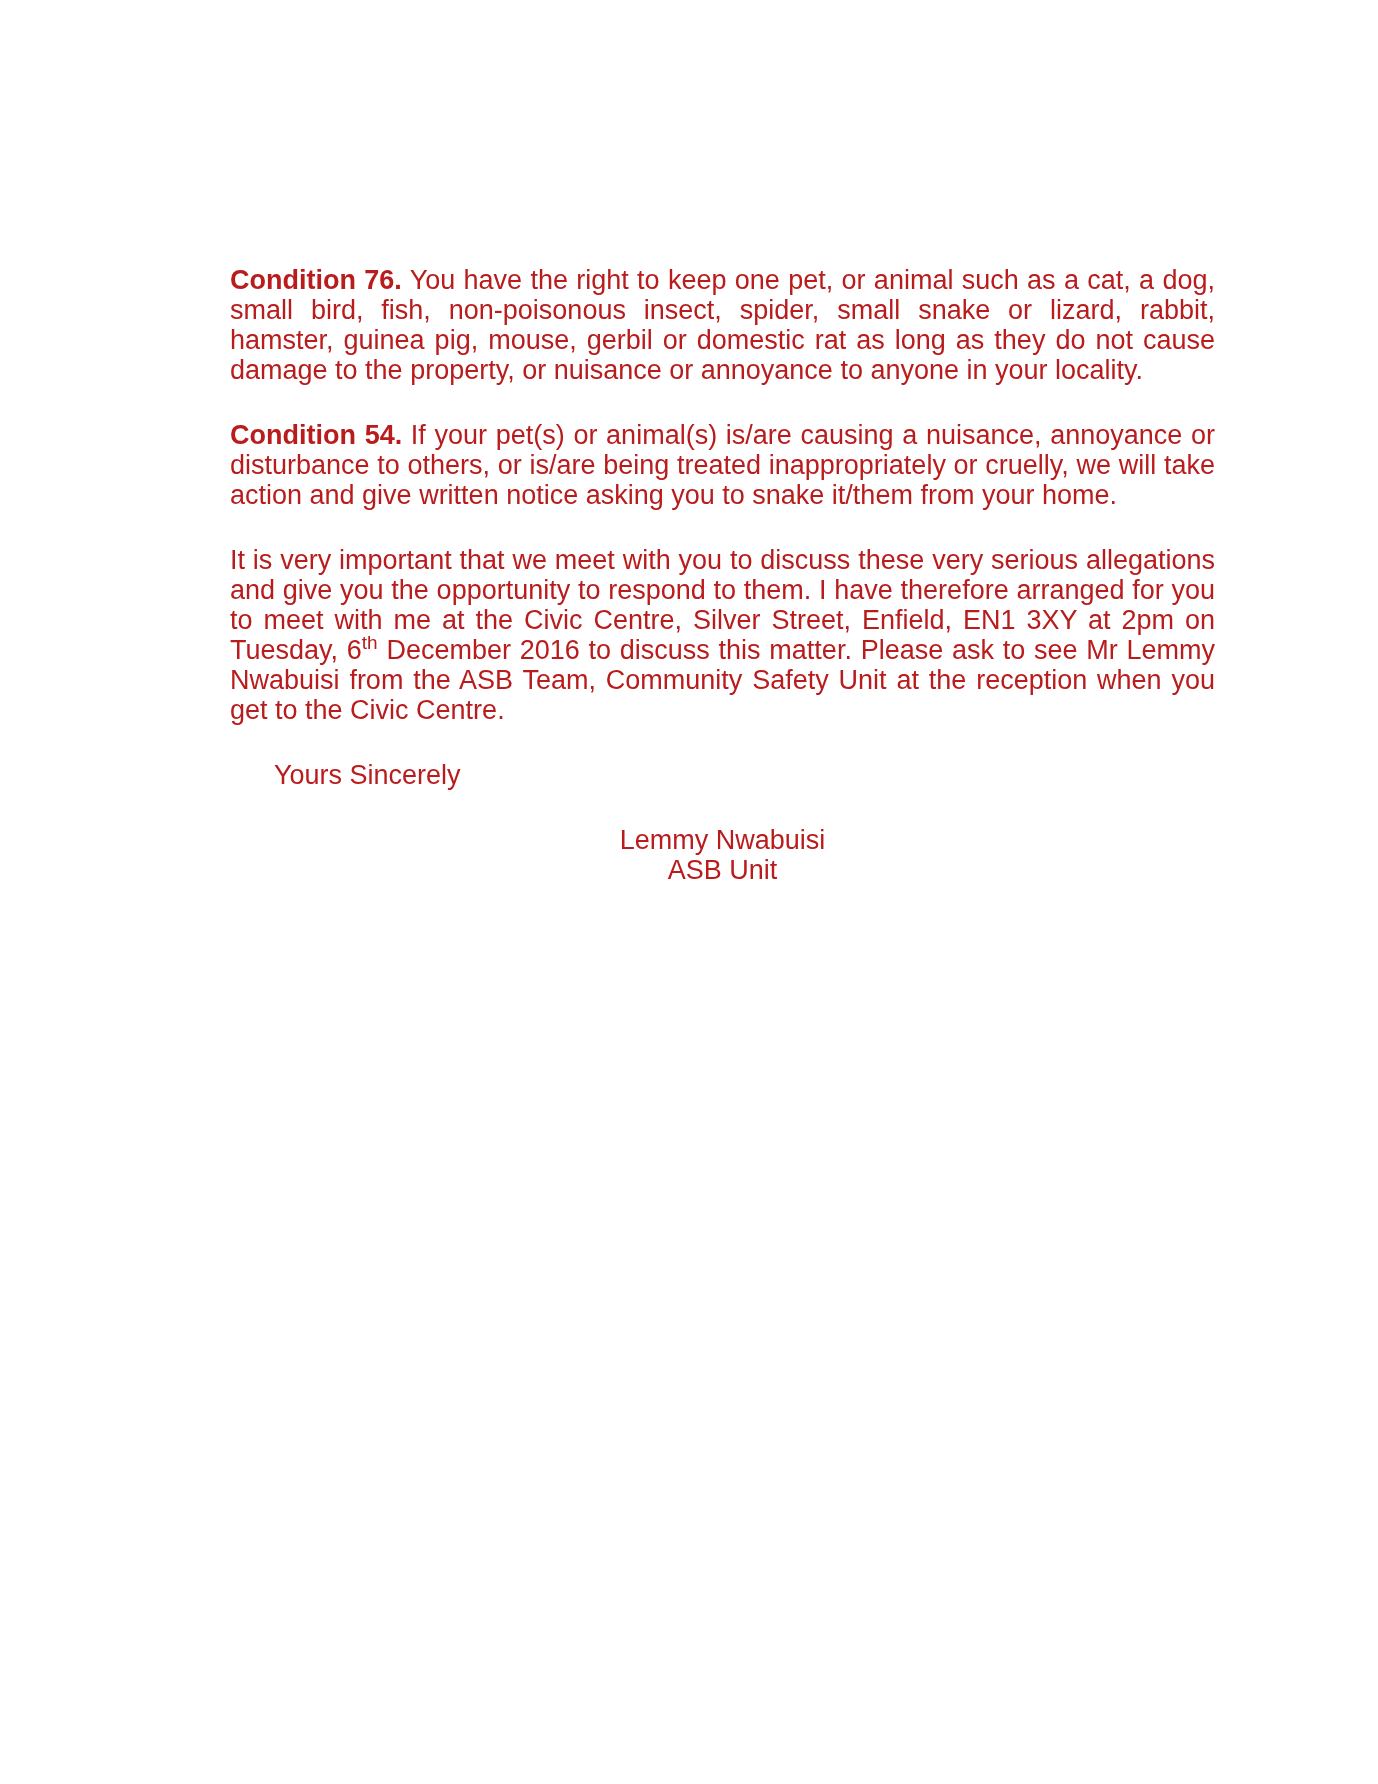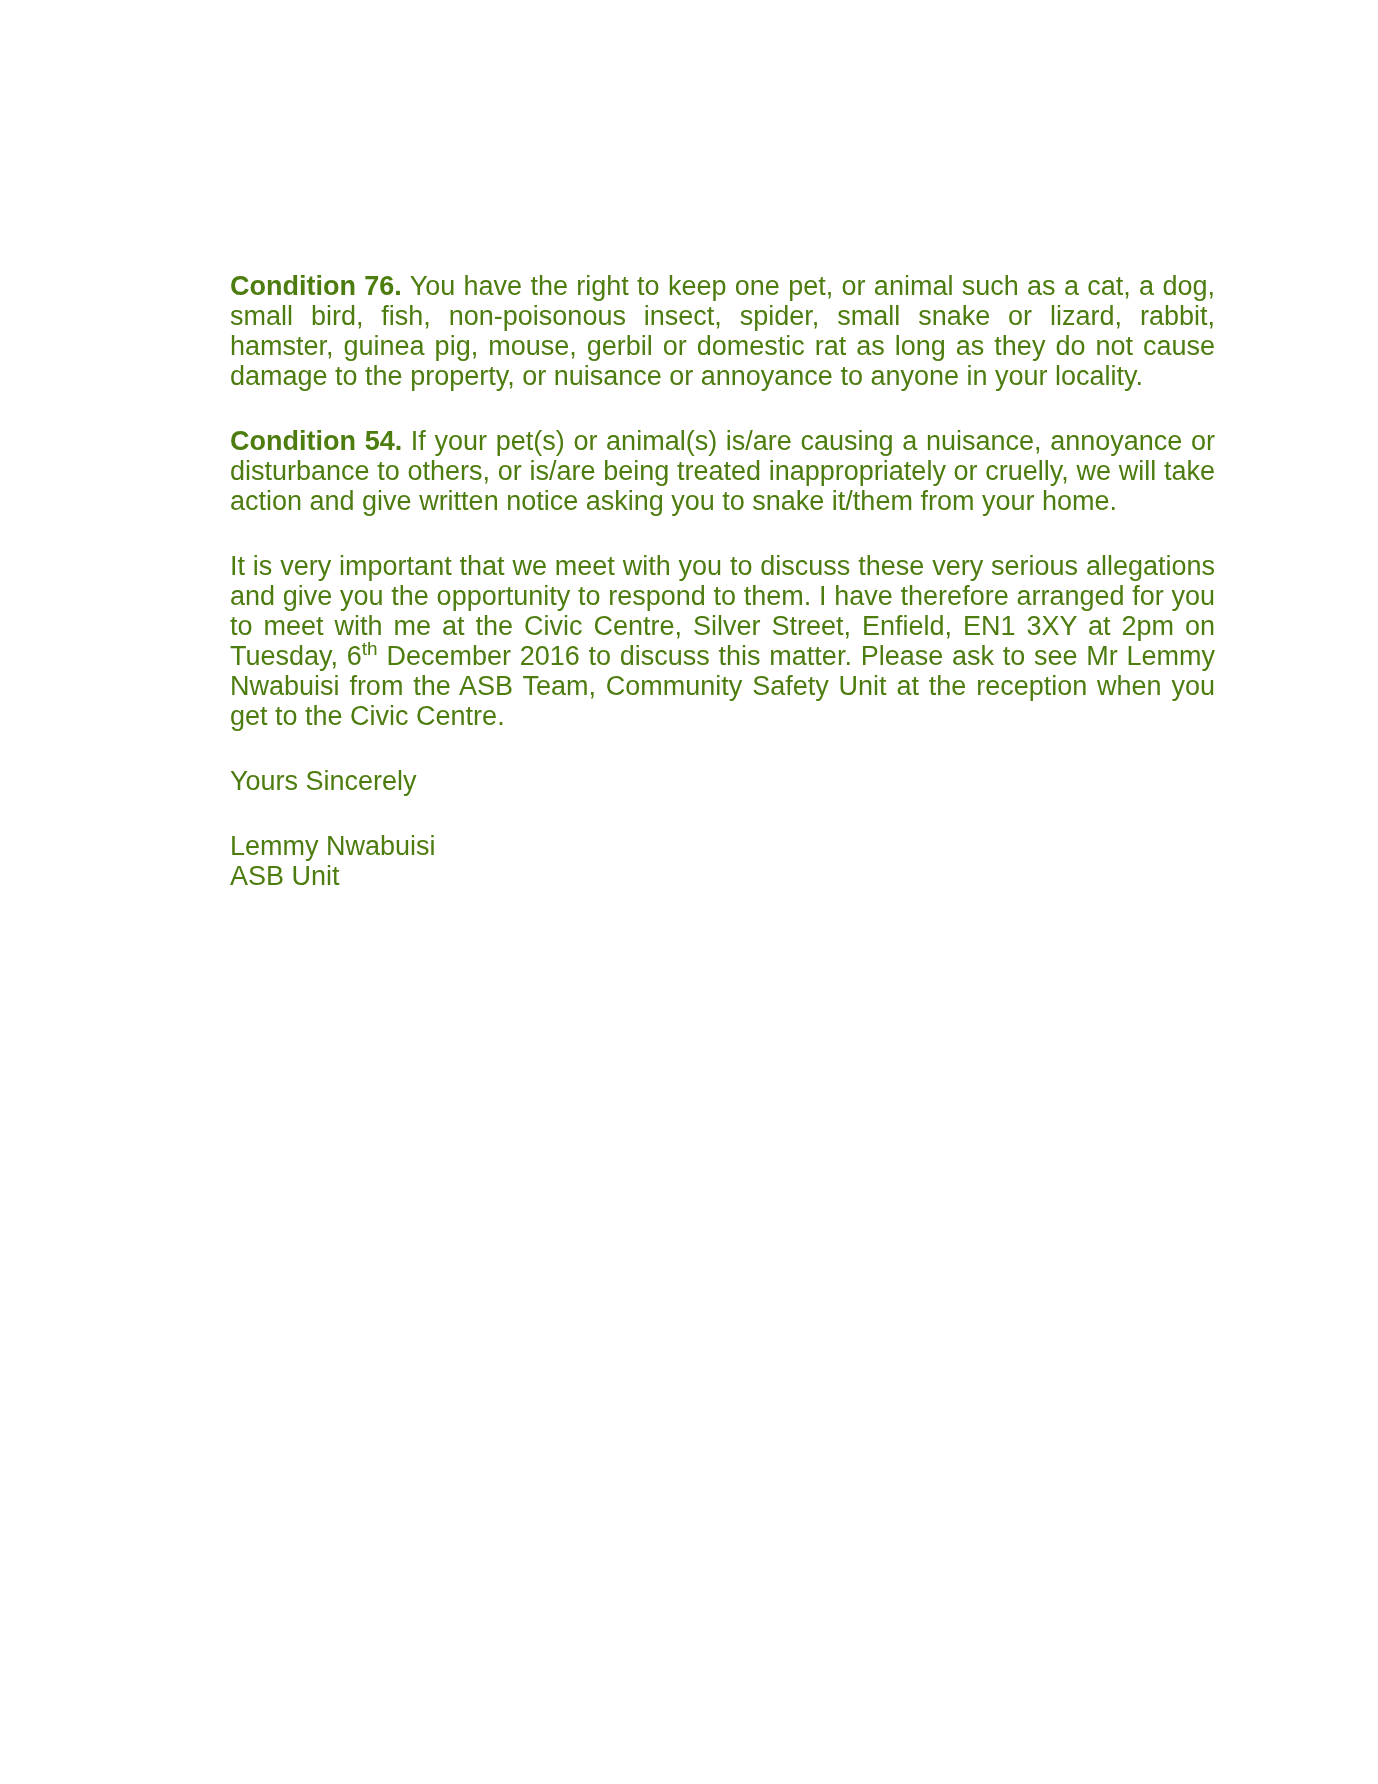--- a/index.html
+++ b/index.html
@@ -10,40 +10,41 @@
   .page {
     position: relative;
     width: 1378px;
     height: 1784px;
     background: #ffffff;
     overflow: hidden;
   }
   .letter-content {
     position: absolute;
     left: 230px;
-    top: 271px;
+    top: 265px;
     width: 985px;
-    color: #4d7c0f;
+    color: #b91c1c;
     font-family: "Liberation Sans", sans-serif;
     font-size: 27px;
     line-height: 30px;
   }
   .para {
     margin: 0 0 35px 0;
     text-align: justify;
     text-justify: inter-word;
   }
   .para .lead {
     font-weight: bold;
   }
   .closing {
     text-align: left;
+    margin-left: 44px;
   }
   .signature {
-    text-align: left;
+    text-align: center;
     margin-top: 30px;
     margin-bottom: 8px;
   }
   sup.ordinal {
     font-size: 19px;
     line-height: 0;
     vertical-align: 10px;
   }
 </style>
 </head>

